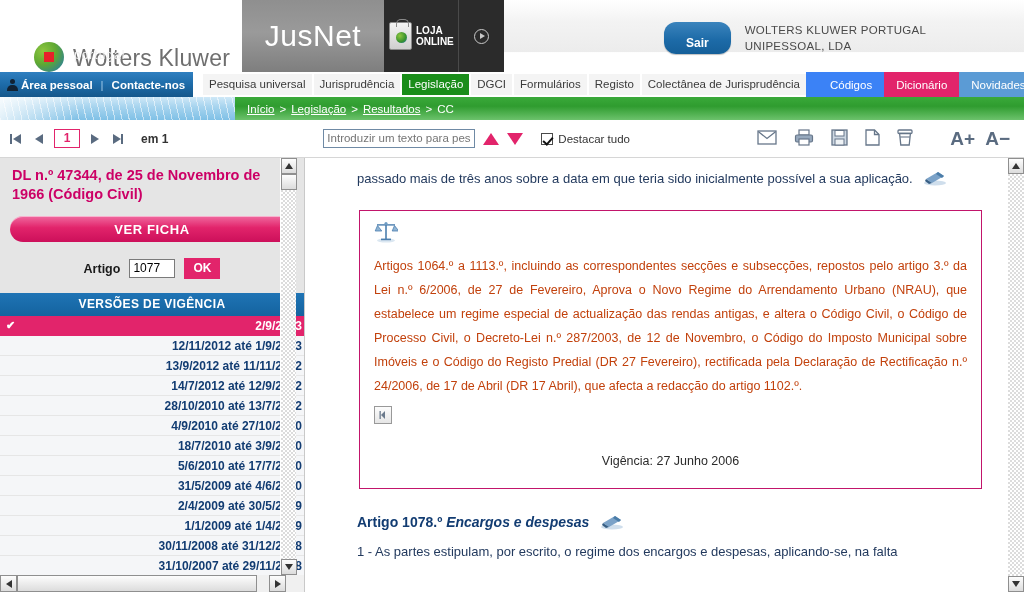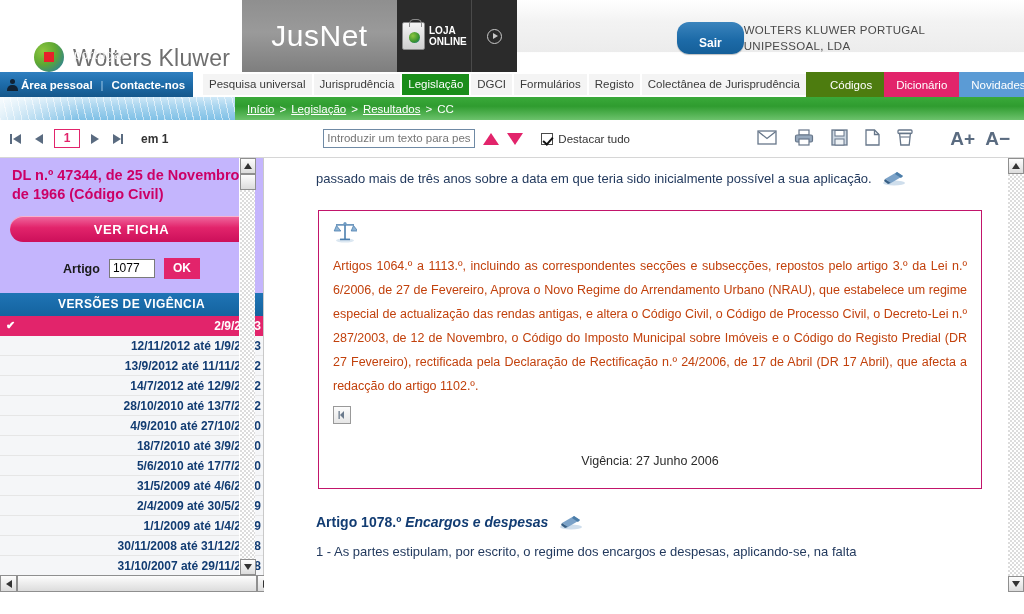--- a/index.html
+++ b/index.html
@@ -52,21 +52,21 @@
     white-space: nowrap;
   }
   .wk-sub {
     position: absolute;
     left: 52px; top: 48px;
     font-size: 12px;
     color: #f2f2f2;
     letter-spacing: 1px;
   }
   .jusnet-block {
-    width: 155px;
+    width: 142px;
     background: linear-gradient(180deg,#8f8f8f 0%,#9a9a9a 45%,#7e7e7e 100%);
     display: flex; align-items: center; justify-content: center;
     color: #fff;
     font-size: 30px;
     letter-spacing: .5px;
   }
   .loja-block {
     width: 75px;
     background: #2b2b2b;
     display: flex; align-items: center; justify-content: flex-start;
@@ -127,20 +127,21 @@
   }
   .sair-btn {
     background: linear-gradient(180deg,#3b84bd 0%,#1d6ba8 55%,#155f99 100%);
     color:#fff; font-size:12px; font-weight:bold;
     border-radius: 12px;
     padding: 14px 22px 4px 22px;
     cursor: pointer;
     box-shadow: 0 1px 1px rgba(0,0,0,.25);
   }
   .client-name {
+    margin-left: 14px;
     font-size: 11.5px;
     color: #4a4a4a;
     line-height: 16px;
     letter-spacing: .3px;
   }
 
   
   .navbar {
     height: 25px;
     display: flex;
@@ -195,21 +196,21 @@
   .nav-right {
     display: flex; align-items: stretch;
   }
   .btn-cod, .btn-dic, .btn-nov {
     color:#fff; font-size:11.5px;
     display:flex; align-items:center; justify-content:center;
     padding: 0 12px;
     cursor:pointer;
     white-space: nowrap;
   }
-  .btn-cod { background:#4d7c0f;padding-left:24px; }
+  .btn-cod { background:#3b82f6;padding-left:24px; }
   .btn-dic { background:#e2246b; }
   .btn-nov { background:#5b9bd5; }
 
   
   .crumbstrip {
     height: 23px;
     display: flex; align-items: stretch;
   }
   .crumb-left {
     width: 235px;
@@ -323,24 +324,24 @@
   }
   .ti { cursor:pointer; opacity:.92; }
   .fontsz { display:flex; align-items:center; gap:10px; margin-left:20px; }
   .fontsz span { color:#5a6b80; font-size:19px; font-weight:bold; cursor:pointer; }
 
   
   .body-wrap { display:flex; height: 434px; }
 
   
   .sidebar {
-    width: 264px;
+    width: 305px;
     display:flex; flex-direction:column;
     border-right: 1px solid #c9c9c9;
-    background:#c4b5fd;
+    background:#e5e5e5;
     position:relative;
   }
   .sb-inner { flex:1; overflow:hidden; display:flex; flex-direction:column; }
   .law-title {
     color:#cc0066;
     font-weight:bold;
     font-size: 14.5px;
     line-height: 19px;
     padding: 8px 12px 6px 12px;
   }

